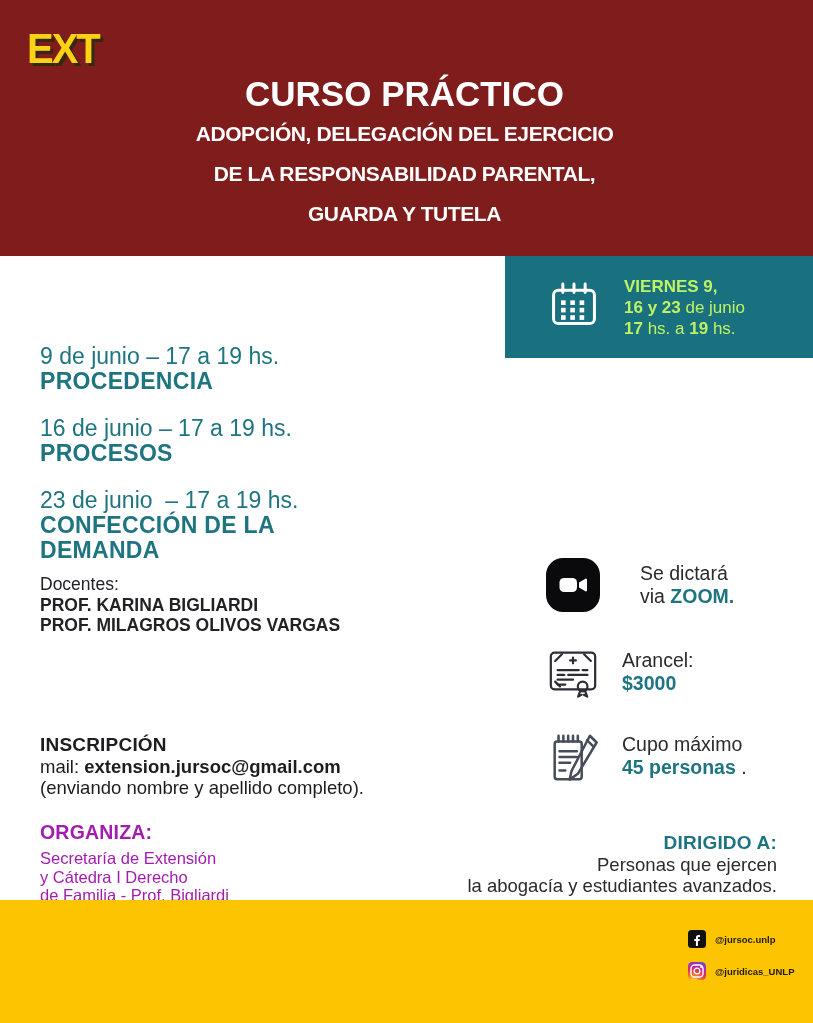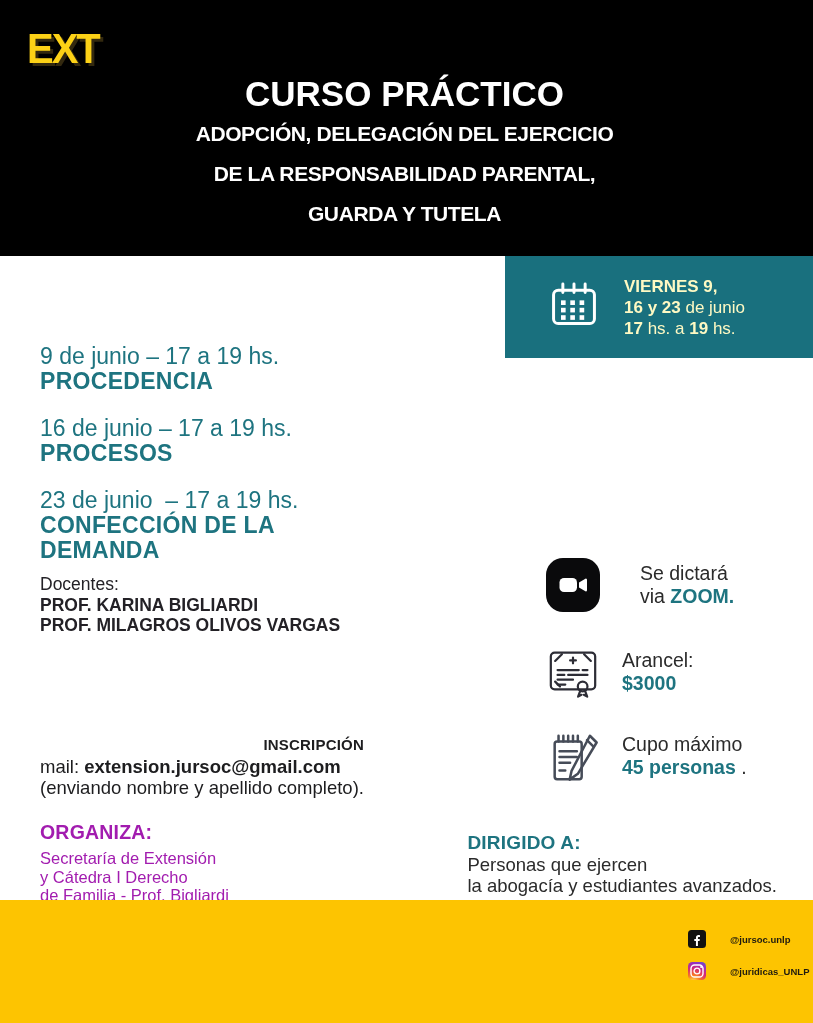--- a/index.html
+++ b/index.html
@@ -1,35 +1,35 @@
 <!DOCTYPE html>
 <html><head>
 <meta charset="utf-8">
 <style>
   * { margin:0; padding:0; box-sizing:border-box; }
   body { background:#e8e8e8; font-family:"Liberation Sans", sans-serif; }
   .page { position:relative; width:813px; height:1023px; background:#ffffff; overflow:hidden; }
 
   
-  .header { position:absolute; left:0; top:0; width:813px; height:256px; background:#000000; }
+  .header { position:absolute; left:0; top:0; width:813px; height:256px; background:#7f1d1d; }
   .ext-logo {
     position:absolute; left:27px; top:24px;
     font-size:40px; font-weight:900; letter-spacing:-2px;
     color:#fcd116; text-shadow:3px 3px 0 #33290f;
     transform:scaleY(1.08); transform-origin:left top;
   }
   .title-wrap { position:absolute; left:0; top:74px; width:809px; text-align:center; color:#ffffff; }
   .title-main { font-size:35px; font-weight:900; letter-spacing:0; line-height:40px; }
   .subtitle-line { font-size:21px; font-weight:800; letter-spacing:-0.4px; line-height:40px; }
 
   
   .date-badge {
     position:absolute; left:505px; top:256px; width:308px; height:102px;
     background:#19707e; display:flex; align-items:center; gap:24px;
-    padding-left:43px; color:#fef9c3;
+    padding-left:43px; color:#bef264;
   }
   .date-text { font-size:17px; line-height:21px; font-weight:400; }
   .b { font-weight:800; }
 
   
   .schedule { position:absolute; left:40px; top:344px; color:#1e7480; }
   .sched-item { margin-bottom:22px; }
   .sched-time { font-size:23px; font-weight:400; line-height:25px; white-space:pre-wrap; }
   .sched-topic { font-size:23px; font-weight:700; line-height:25px; width:310px; letter-spacing:0.3px; }
 
@@ -42,36 +42,36 @@
   .info-text { font-size:19.5px; line-height:23px; color:#2b2b2b; }
   .teal-bold { color:#1e7480; font-weight:800; }
   .icon-zoom-badge {
     width:54px; height:54px; background:#0a0a0c; border-radius:17px;
     display:flex; align-items:center; justify-content:center; flex:0 0 auto;
   }
   .icon-plain { width:54px; height:54px; flex:0 0 auto; display:flex; align-items:center; justify-content:center; }
 
   
   .inscripcion { position:absolute; left:40px; top:734px; color:#1d1d1f; font-size:18.5px; line-height:21.5px; }
-  .inscripcion .heading { font-size:15px; font-weight:800; letter-spacing:0.2px;text-align:right; }
+  .inscripcion .heading { font-size:19px; font-weight:800; letter-spacing:0.2px; }
   .inscripcion .mail { font-weight:800; }
 
   
   .organiza { position:absolute; left:40px; top:821px; color:#a21caf; }
   .organiza .heading { font-size:19.5px; font-weight:800; margin-bottom:5px; letter-spacing:0.2px; }
   .organiza .line { font-size:16.5px; line-height:18.5px; }
   .organiza .bold { font-weight:400; }
 
   
-  .dirigido { position:absolute; right:36px; top:832px; text-align:left; color:#2b2b2b; font-size:18.5px; line-height:21.5px; }
+  .dirigido { position:absolute; right:36px; top:832px; text-align:right; color:#2b2b2b; font-size:18.5px; line-height:21.5px; }
   .dirigido .heading { color:#1e7480; font-weight:800; font-size:19px; letter-spacing:0.2px; }
 
   
   .footer { position:absolute; left:0; top:900px; width:813px; height:123px; background:#fdc401; color:#1f1b10; }
-  .social-row { position:absolute; left:688px; display:flex; align-items:center; gap:24px; }
+  .social-row { position:absolute; left:688px; display:flex; align-items:center; gap:9px; }
   .fb-icon { width:18px; height:18px; background:#111111; border-radius:3.5px; display:flex; align-items:center; justify-content:center; }
   .ig-icon { width:18px; height:18px; border-radius:4.5px;
              background:radial-gradient(circle at 28% 115%, #fdd64f 8%, #fa7e1e 30%, #d62976 58%, #962fbf 80%, #4f5bd5 100%);
              display:flex; align-items:center; justify-content:center; }
   .handle { font-size:9.5px; font-weight:800; }
 </style>
 </head>
 <body>
 
 <div class="page">

